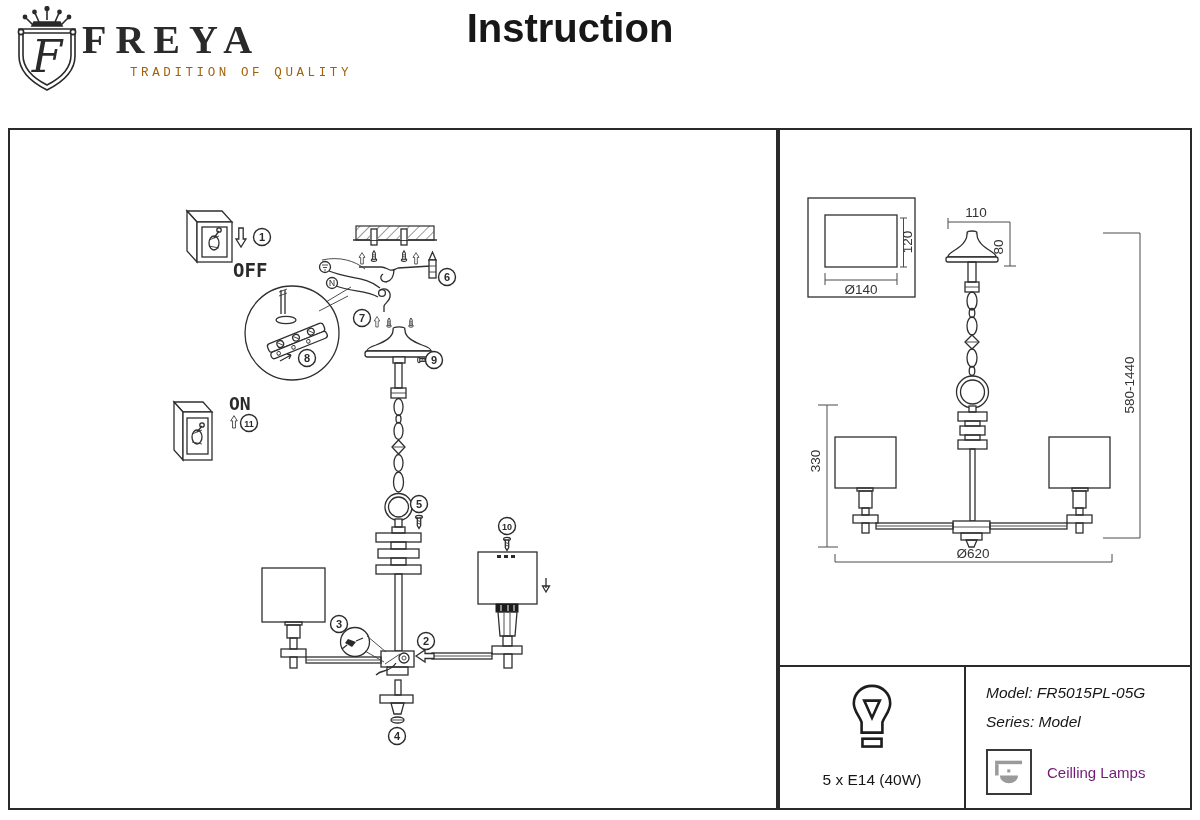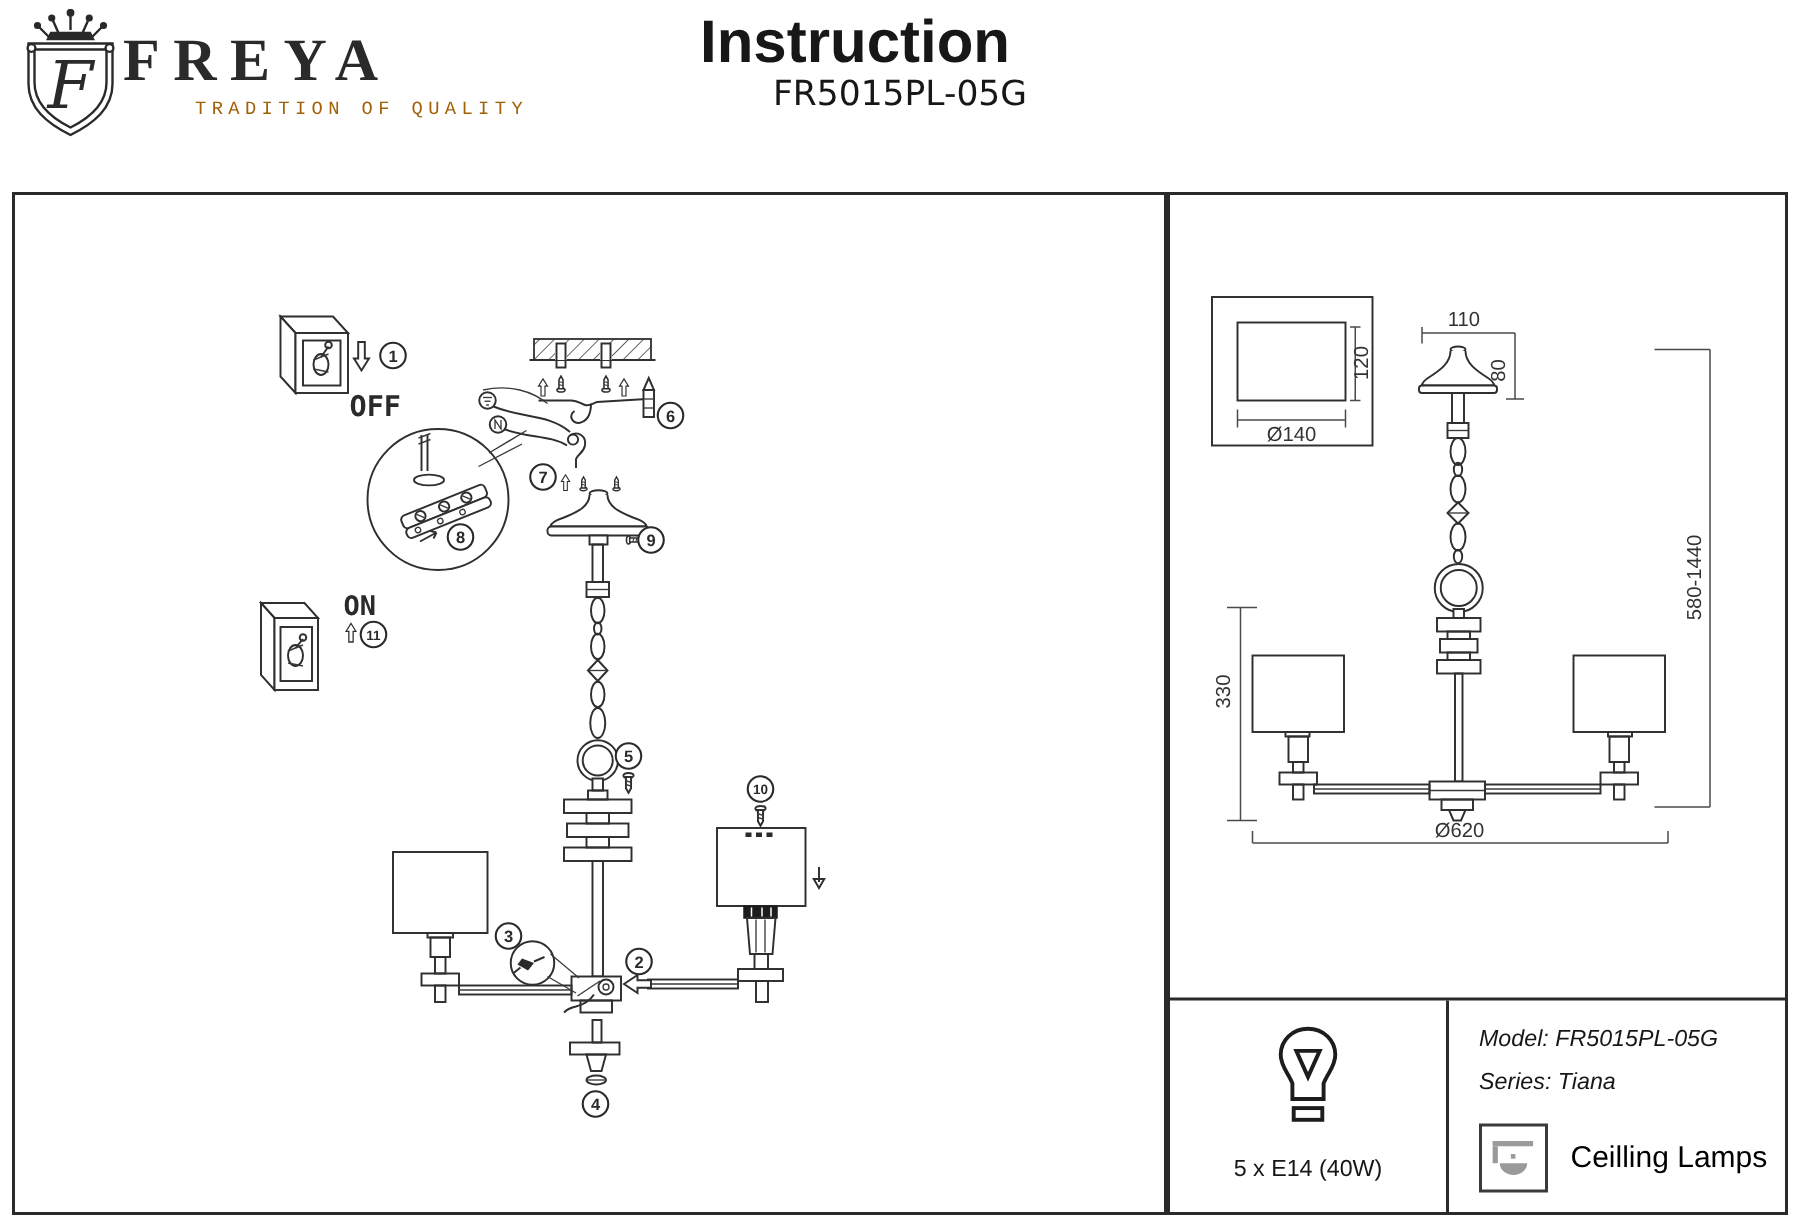--- a/index.html
+++ b/index.html
@@ -38,21 +38,21 @@
   .cell-bulb{width:186px;border-right:2px solid #2a2a2a;box-sizing:border-box;
              display:flex;flex-direction:column;align-items:center;}
   .cell-bulb svg{margin-top:16px;}
   .bulb-spec{font-size:15.5px;margin-top:6px;color:#171717;}
   .cell-meta{flex:1;padding:18px 0 0 20px;}
   .meta-line{font-size:15.5px;color:#171717;line-height:1;font-style:italic;}
   .meta-line + .meta-line{margin-top:13px;}
   .category-row{margin-top:20px;display:flex;align-items:center;}
   .category-iconbox{width:46px;height:46px;border:2px solid #3a3a3a;box-sizing:border-box;
                     display:flex;align-items:center;justify-content:center;}
-  .category-label{font-size:20px;color:#000000;margin-left:15px;}
+  .category-label{font-size:15px;color:#701a75;margin-left:15px;}
 </style>
 </head>
 <body>
 
 <div class="page">
 
   <svg class="logo" viewBox="0 0 70 88" width="70" height="88">
     <g stroke="#2a2a2a" fill="none" stroke-width="1.6">
 
       <path d="M35,3 L35,14 M23,7 L27,16 M47,7 L43,16 M14,12 L21,19 M56,12 L49,19"></path>
@@ -68,21 +68,20 @@
       <circle cx="9" cy="26" r="2.6" fill="#fff"></circle>
       <circle cx="61" cy="26" r="2.6" fill="#fff"></circle>
     </g>
     <text x="35" y="66" text-anchor="middle" style="font-family:'DejaVu Serif',serif;font-style:italic;font-size:44px;fill:#2a2a2a">F</text>
   </svg>
   <div class="brand">
     <div class="brand-name">FREYA</div>
     <div class="brand-tagline">TRADITION OF QUALITY</div>
   </div>
   <div class="title-wrap"><span class="page-title">Instruction</span></div>
-  <div class="model-wrap"><span class="page-model">FR5015PL-05G</span></div>
 
   <div class="box-left">
   <svg width="766" height="678" viewBox="0 0 766 678">
     <defs>
       <g id="screwv">
         <ellipse cx="0" cy="0" rx="3.4" ry="1.7" class="drawf" stroke-width="1"></ellipse>
         <path d="M-1.7,1 L-1.7,8.5 L0,11.5 L1.7,8.5 L1.7,1 Z" class="drawf" stroke-width="1"></path>
         <line x1="-1.7" y1="3.5" x2="1.7" y2="4.6" class="thin"></line>
         <line x1="-1.7" y1="6" x2="1.7" y2="7.1" class="thin"></line>
       </g>
@@ -428,21 +427,21 @@
       <div class="cell-bulb">
         <svg width="52" height="82" viewBox="0 0 60 94">
           <path d="M30,3 C42,3 51,12 51,23 C51,32 45,37 42,45 L42,57 L18,57 L18,45 C15,37 9,32 9,23 C9,12 18,3 30,3 Z" fill="none" stroke="#1d1d1d" stroke-width="3"></path>
           <path d="M21,20 L39,20 L30,40 Z" fill="none" stroke="#1d1d1d" stroke-width="3"></path>
           <rect x="19" y="64" width="22" height="9" fill="none" stroke="#1d1d1d" stroke-width="3"></rect>
         </svg>
         <div class="bulb-spec">5 x E14 (40W)</div>
       </div>
       <div class="cell-meta">
         <div class="meta-line">Model: FR5015PL-05G</div>
-        <div class="meta-line">Series: Tiana</div>
+        <div class="meta-line">Series: Model</div>
         <div class="category-row">
           <div class="category-iconbox">
             <svg width="40" height="40" viewBox="0 0 46 46">
               <rect x="7" y="10" width="31" height="4" fill="#9a9a9a"></rect>
               <rect x="7" y="14" width="4" height="13" fill="#9a9a9a"></rect>
               <rect x="21" y="20" width="3.5" height="3.5" fill="#9a9a9a"></rect>
               <path d="M12.5,27 L33.5,27 A10.5,9 0 0 1 12.5,27 Z" fill="#9a9a9a"></path>
             </svg>
           </div>
           <div class="category-label">Ceilling Lamps</div>

